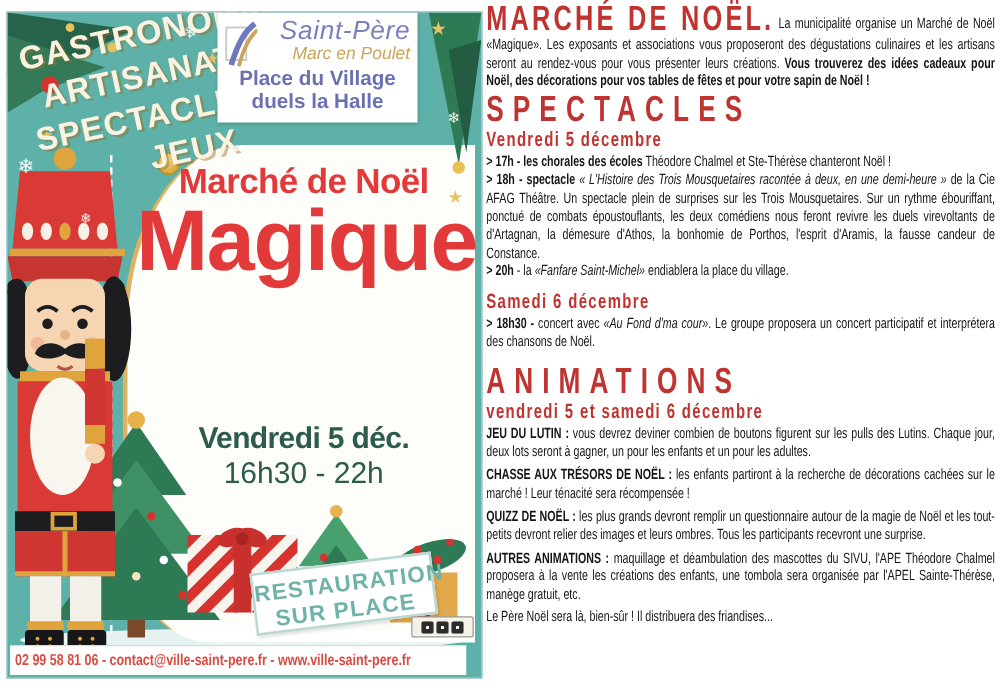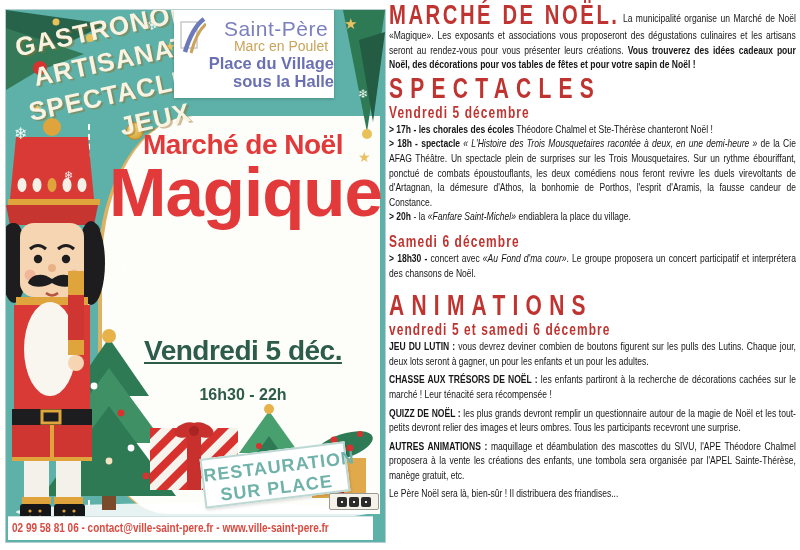--- a/index.html
+++ b/index.html
@@ -30,37 +30,37 @@
 
   
   .promo{position:absolute;left:6px;top:22px;width:215px;transform:rotate(-12deg);
          transform-origin:left top;}
   .promo div{font-size:26px;font-weight:bold;color:#fbf3e2;line-height:33px;
          letter-spacing:1px;text-shadow:2px 2px 0 rgba(150,110,40,.45);white-space:nowrap;}
 
   
   .logo-box{position:absolute;left:168px;top:0;width:160px;height:88px;background:#fff;
             box-shadow:0 1px 3px rgba(0,0,0,.2);padding-top:4px;box-sizing:border-box;}
-  .logo-row{display:flex;justify-content:center;align-items:flex-end;gap:18px;}
+  .logo-row{display:flex;justify-content:center;align-items:flex-start;gap:18px;font-style:italic;}
   .logo-name{font-size:21px;color:#7b80bd;letter-spacing:.5px;line-height:22px;}
   .logo-sub{font-size:14px;color:#c9a45a;text-align:right;margin-top:-2px;}
-  .logo-place{font-size:16.5px;font-weight:bold;color:#6a70b2;text-align:right;line-height:18px;}
+  .logo-place{font-size:16.5px;font-weight:bold;color:#6a70b2;text-align:center;line-height:18px;}
 
   
   .titles{position:absolute;left:103px;width:268px;top:118px;text-align:center;color:#e23a3a;}
   .t-small{font-size:28px;font-weight:bold;line-height:34px;letter-spacing:-.5px;}
   .t-mid{line-height:64px;font-weight:bold;}
   .t-un{font-size:34px;}
   .t-big{font-size:57px;letter-spacing:-1px;}
   .t-mag{font-size:69px;font-weight:bold;line-height:62px;letter-spacing:-1px;}
 
   
   .dates{position:absolute;left:103px;width:268px;top:325px;text-align:center;color:#2d5c4b;}
-  .d-day{font-size:28px;font-weight:bold;line-height:32px;letter-spacing:-.5px;text-decoration:underline;}
-  .d-hours{font-size:16px;font-weight:bold;line-height:23px;margin-top:16px;}
+  .d-day{font-size:24px;font-weight:bold;line-height:32px;letter-spacing:-.5px;}
+  .d-hours{font-size:24px;font-weight:normal;line-height:23px;}
 
   
   .resto{position:absolute;left:196px;top:440px;width:146px;height:50px;background:#fff;
          border:2px solid #bcd8d3;transform:rotate(-7deg);text-align:center;
          color:#6fb2aa;font-size:18px;font-weight:bold;line-height:21px;padding-top:5px;
          box-sizing:border-box;letter-spacing:1px;box-shadow:1px 2px 3px rgba(0,0,0,.12);}
 
   .bottom-deco{position:absolute;left:8px;top:306px;}
   .nutcracker{position:absolute;left:-2px;top:103px;}
 
@@ -262,21 +262,21 @@
           <rect x="1" y="8" width="16" height="26" fill="none" stroke="#c9c9c9" stroke-width="1.5"></rect>
           <path d="M5,38 C11,18 17,10 24,5" stroke="#6d79b8" stroke-width="4.5" fill="none"></path>
           <path d="M11,39 C15,24 20,15 26,10" stroke="#c9a45a" stroke-width="3" fill="none"></path>
         </svg>
         <div>
           <div class="logo-name">Saint-Père</div>
           <div class="logo-sub">Marc en Poulet</div>
         </div>
       </div>
       <div class="logo-place">Place du Village</div>
-      <div class="logo-place">sous la Halle</div>
+      <div class="logo-place">duels la Halle</div>
     </div>
 
     <div class="badge">
       <span class="pict"></span>
       <span class="pict"></span>
       <span class="pict"></span>
     </div>
 
     <div class="contact">
       <span>02 99 58 81 06 - contact@ville-saint-pere.fr - www.ville-saint-pere.fr</span>

